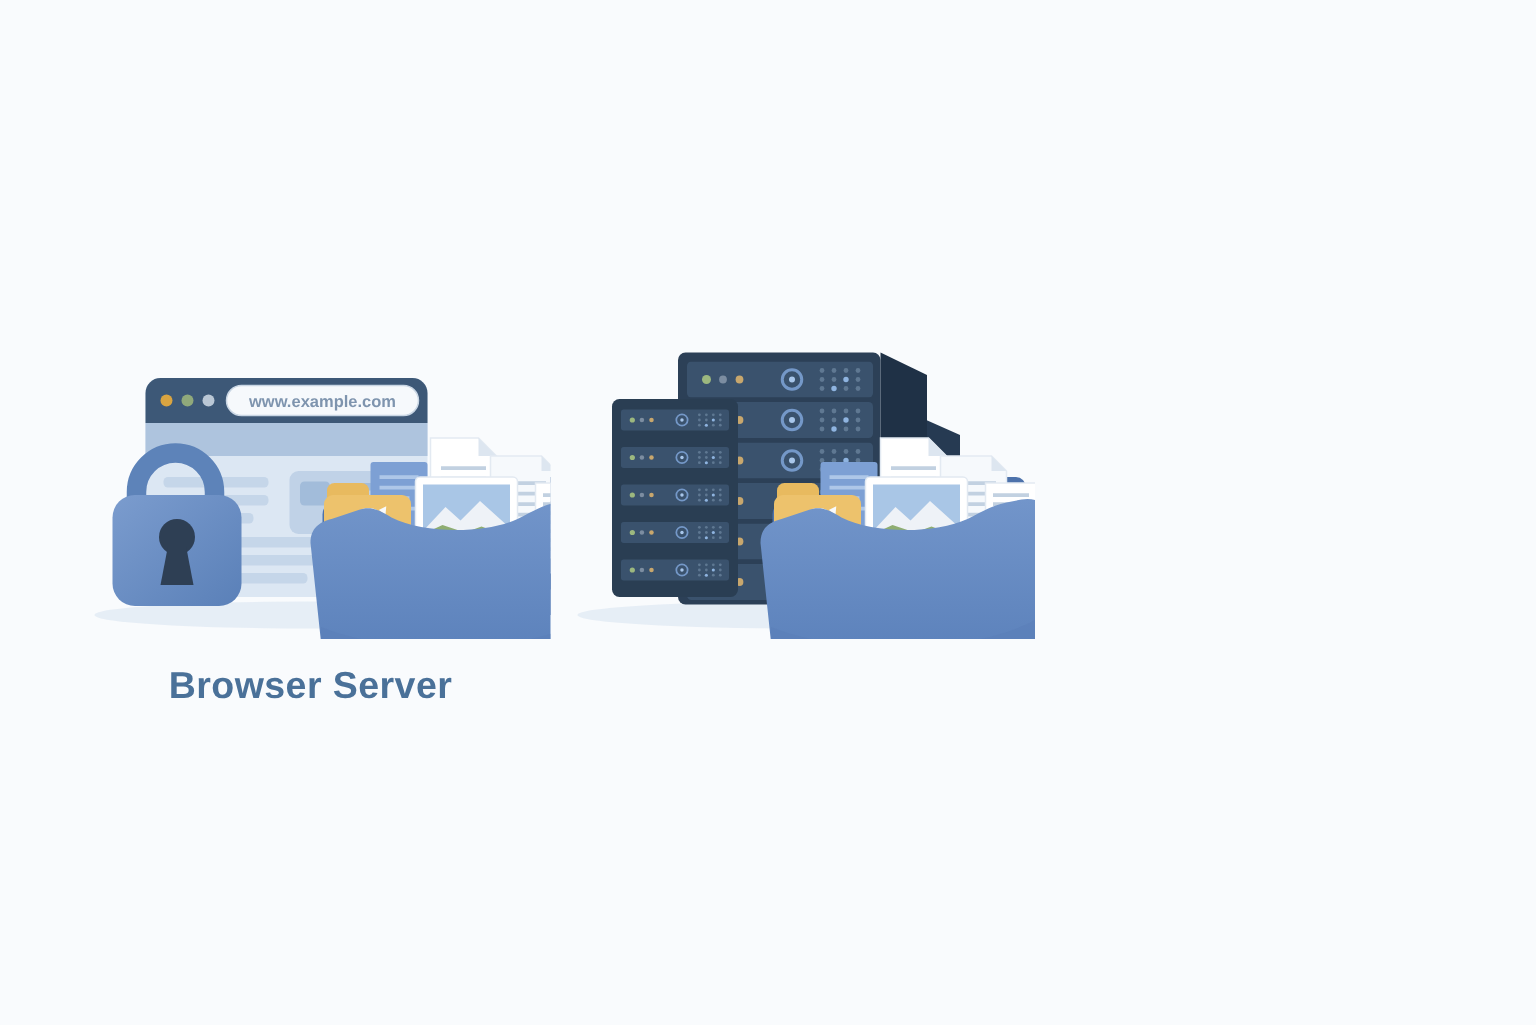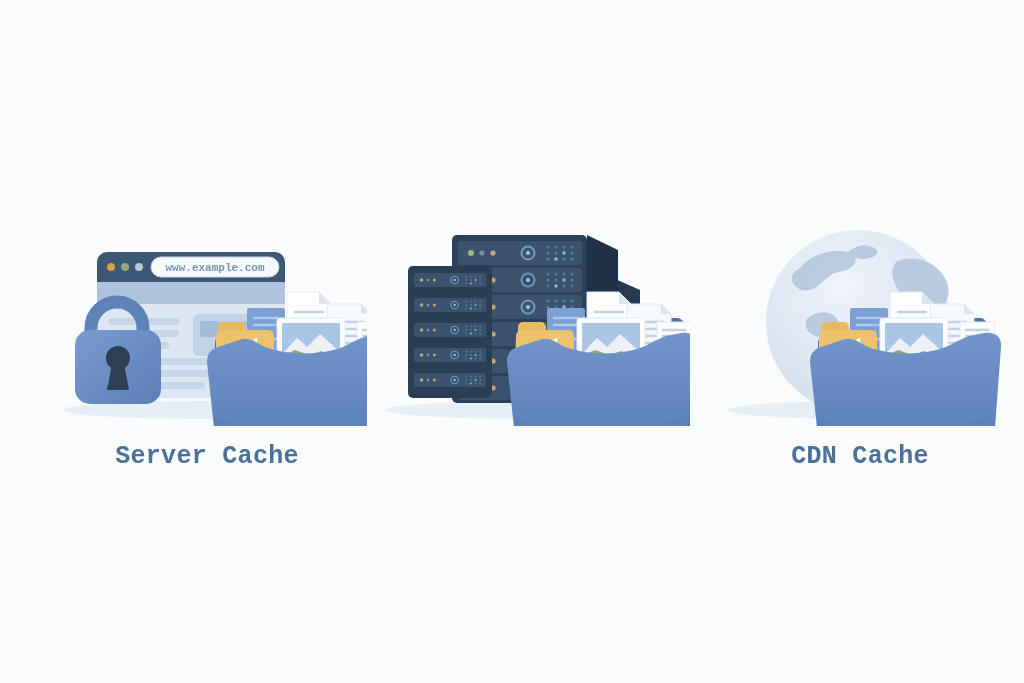--- a/index.html
+++ b/index.html
@@ -1,20 +1,20 @@
 <!DOCTYPE html>
 <html><head>
 <meta charset="utf-8">
 <style>
   html,body{margin:0;padding:0;background:#ffffff;}
   .stage{
     position:relative;width:1024px;height:683px;background:#f9fbfd;
     overflow:hidden;font-family:"Liberation Sans",sans-serif;
   }
-  .panel{position:absolute;top:226px;width:320px;text-align:center;font-family:Liberation Mono, monospace;}
+  .panel{position:absolute;top:226px;width:320px;text-align:center;}
   #panel-browser{left:47px;}
   #panel-server{left:370px;}
   #panel-cdn{left:700px;}
   .illus{display:block;width:320px;height:200px;}
   .caption{
     margin-top:16px;font-size:25px;font-weight:600;color:#4a7199;
     letter-spacing:.3px;line-height:30px;
   }
   .defs-holder{position:absolute;width:0;height:0;overflow:hidden;}
 </style>
@@ -141,21 +141,21 @@
 
       <g>
         <path d="M44,116 v-14 a26,26 0 0 1 52,0 v14" fill="none" stroke="#5d83b9" stroke-width="13"></path>
         <rect x="28" y="104" width="86" height="74" rx="15" fill="url(#gLock)"></rect>
         <circle cx="71" cy="132" r="12" fill="#2e3f54"></circle>
         <path d="M65,138 l-5,26 h22 l-5,-26 z" fill="#2e3f54"></path>
       </g>
 
       <use href="#folderStack" transform="translate(128,62) scale(0.8)"></use>
     </svg>
-    <div class="caption">Server Cache</div>
+    <div class="caption">Browser Server</div>
   </div>
 
   <div class="panel" id="panel-server">
     <svg class="illus" viewBox="0 0 320 200">
       <ellipse cx="165" cy="184" rx="150" ry="9" fill="#e3ebf4" opacity="0.85"></ellipse>
 
       <g>
         <polygon points="243,52 270,64 270,180 243,180" fill="#263a52"></polygon>
         <polygon points="217,9 248,24 248,170 217,177" fill="#1f3146"></polygon>
         <rect x="82" y="9" width="135" height="168" rx="5" fill="#2c4057"></rect>
@@ -170,34 +170,14 @@
         <use href="#srvUnit" x="44" y="71" width="72" height="16"></use>
         <use href="#srvUnit" x="44" y="96" width="72" height="16"></use>
         <use href="#srvUnit" x="44" y="121" width="72" height="16"></use>
         <use href="#srvUnit" x="44" y="146" width="72" height="16"></use>
       </g>
 
       <use href="#folderStack" transform="translate(105,62) scale(0.8)"></use>
     </svg>
   </div>
 
-  <div class="panel" id="panel-cdn">
-    <svg class="illus" viewBox="0 0 320 200">
-      <ellipse cx="158" cy="184" rx="130" ry="9" fill="#e3ebf4" opacity="0.85"></ellipse>
-
-      <g>
-        <circle cx="158" cy="96" r="92" fill="url(#gGlobe)"></circle>
-        <g fill="#b5c7dd" opacity="0.9">
-          <path d="M100,42 C112,26 142,20 154,29 C160,36 151,44 139,46 C127,48 123,58 113,63 C101,68 90,59 92,50 C93,46 96,45 100,42 Z"></path>
-          <path d="M148,26 q13,-11 27,-4 q6,4 -2,9 q-15,6 -25,-5 z"></path>
-          <path d="M196,36 C215,27 238,37 246,54 C252,67 247,81 235,85 C220,90 205,79 199,66 C193,55 189,45 196,36 Z"></path>
-          <path d="M108,92 C118,83 134,85 138,95 C141,106 130,113 119,111 C108,109 102,99 108,92 Z"></path>
-          <path d="M192,100 C202,94 216,98 218,108 C220,118 210,124 200,121 C190,118 186,107 192,100 Z"></path>
-          <path d="M234,110 q12,-4 16,6 q3,9 -7,11 q-12,2 -14,-8 q-1,-6 5,-9 z"></path>
-        </g>
-      </g>
-
-      <use href="#folderStack" transform="translate(78,62) scale(0.8)"></use>
-    </svg>
-    <div class="caption">CDN Cache</div>
-  </div>
 
 </div>
 
 </body></html>

